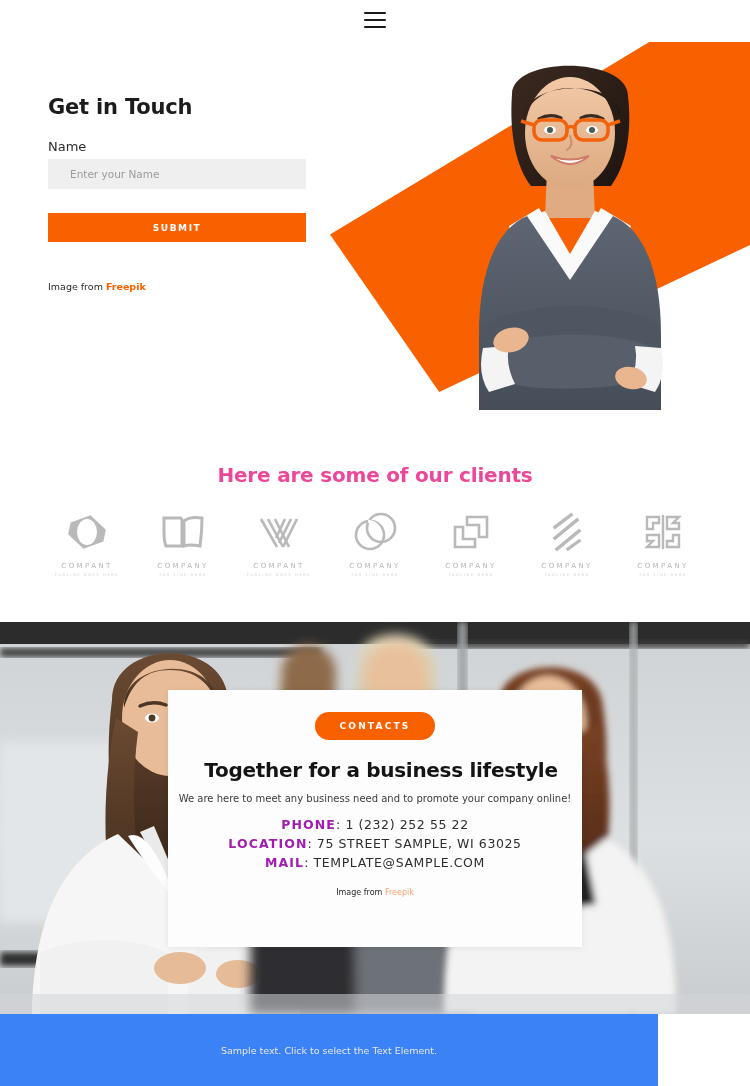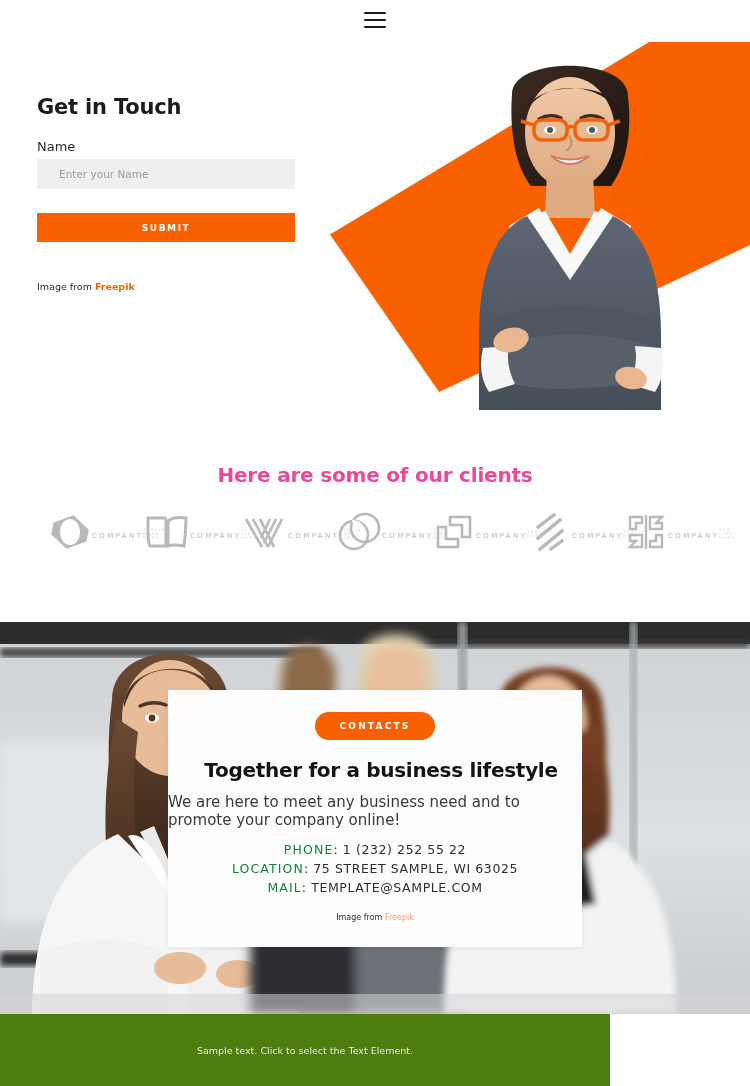--- a/index.html
+++ b/index.html
@@ -21,21 +21,21 @@
   }
   .hamburger {
     width: 22px; height: 16px; display: flex; flex-direction: column;
     justify-content: space-between; cursor: pointer;
   }
   .hamburger span { display:block; width:22px; height:2.4px; background:#1a1a1a; border-radius:1px; }
 
   
   .hero { position: relative; width: 750px; height: 425px; background:#fff; overflow:hidden; }
 
-  .hero-form { position:absolute; left:37px; top:95px; width:260px; }
+  .hero-form { position:absolute; left:48px; top:95px; width:260px; }
   .hero-title {
     font-size: 21px; font-weight: 700; color:#1c1c1c; letter-spacing:-0.2px;
     margin-bottom: 20px; font-family:"DejaVu Sans","Liberation Sans",sans-serif;
   }
   .field-label { font-size:13px; color:#2b2b2b; margin-bottom:5px; display:block; }
   .field-input {
     width: 258px; height: 30px; background:#efefef; border:none; outline:none;
     padding: 0 22px; font-size:10.5px; color:#8a8a8a;
     font-family:"DejaVu Sans","Liberation Sans",sans-serif;
   }
@@ -62,21 +62,21 @@
   
   .clients { position:relative; width:750px; height:197px; background:#fff; }
   .clients-title {
     text-align:center; font-size:20px; font-weight:700; color:#ec4899;
     padding-top:38px; letter-spacing:-0.2px;
   }
   .logo-row {
     display:flex; justify-content:space-between; align-items:flex-end;
     padding: 22px 48px 0 48px;
   }
-  .logo-item { width:78px; display:flex; align-items:center; }
+  .logo-item { width:78px; display:flex; flex-direction:column; align-items:center; }
   .logo-mark { height:46px; display:flex; align-items:center; justify-content:center; }
   .logo-name {
     font-size:7px; letter-spacing:2.4px; color:#b4b4b4; margin-top:7px;
     font-family:"DejaVu Sans","Liberation Sans",sans-serif;
   }
   .logo-tag {
     font-size:3.6px; letter-spacing:1.6px; color:#cfcfcf; margin-top:3px;
   }
 
   
@@ -96,33 +96,33 @@
     background:#f96100; color:#fff; border:none; cursor:pointer;
     border-radius:16px; padding:9px 24px; font-size:9px;
     font-weight:700; letter-spacing:2.2px;
     font-family:"DejaVu Sans","Liberation Sans",sans-serif;
   }
   .contact-heading {
     font-size:20px; font-weight:700; color:#141414; margin-top:18px;
     letter-spacing:-0.3px;
     margin-left:12px;
   }
-  .contact-sub { font-size:15px; color:#3a3a3a; margin-top:11px; }
+  .contact-sub { font-size:10px; color:#3a3a3a; margin-top:11px; }
   .contact-lines { margin-top:13px; text-align:center; }
   .contact-line {
     font-size:12.5px; color:#2d2d2d; letter-spacing:0.6px; margin-bottom:4px;
   }
-  .contact-line b { font-weight:400; letter-spacing:1.1px; color:#15803d; }
+  .contact-line b { font-weight:700; letter-spacing:1.1px; color:#a21caf; }
   .card-credit { margin-top:14px; font-size:8px; color:#2b2b2b; }
   .card-credit a { color:#f4a06a; text-decoration:none; }
 
   
   .footer {
-    position:absolute; left:0; bottom:0; width:610px; height:72px;
-    background:#4d7c0f; display:flex; align-items:center; justify-content:center;
+    position:absolute; left:0; bottom:0; width:658px; height:72px;
+    background:#3b82f6; display:flex; align-items:center; justify-content:center;
   }
   .footer-text { color:#e8e8e8; font-size:9.5px; }
 </style>
 </head>
 <body>
 
 <div class="page">
 
   <div class="topnav">
     <div class="hamburger">

